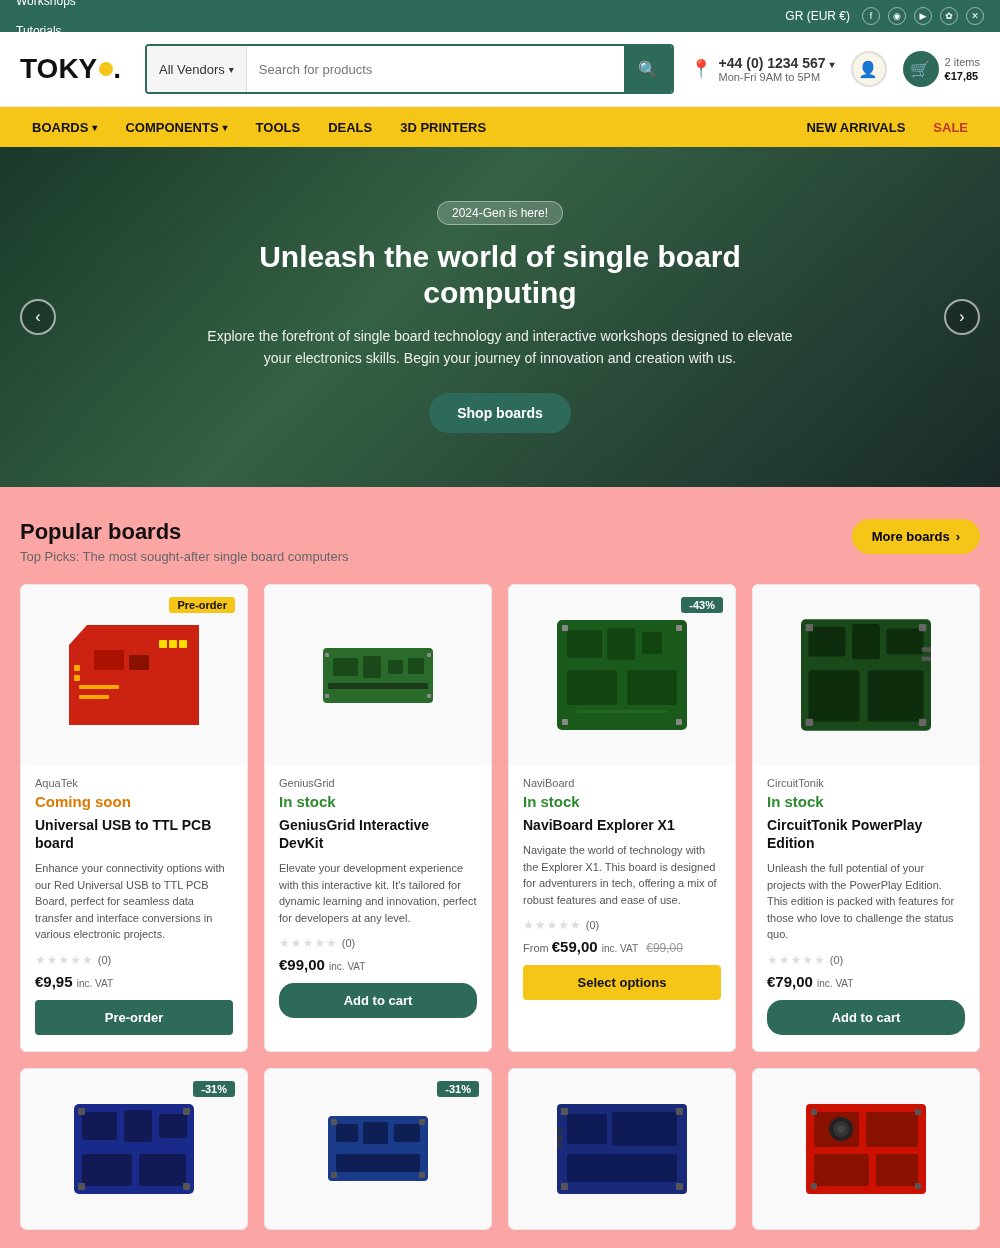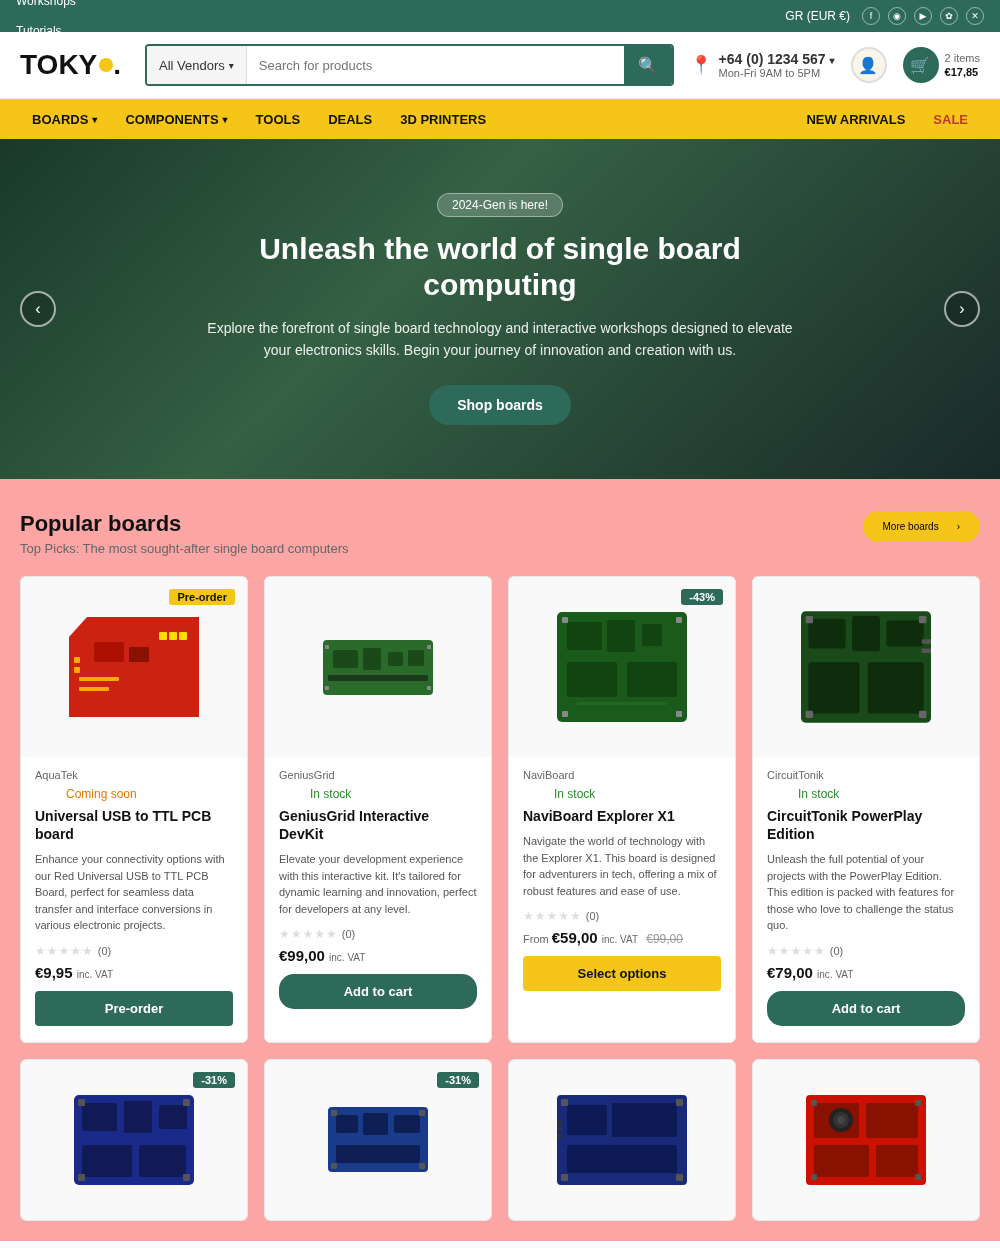--- a/index.html
+++ b/index.html
@@ -27,21 +27,21 @@
     .header {
       display: flex;
       align-items: center;
       padding: 12px 20px;
       background: #fff;
       gap: 16px;
       border-bottom: 1px solid #eee;
     }
     .logo { display: flex; align-items: center; font-size: 28px; font-weight: 900; color: #111; text-decoration: none; margin-right: 8px; }
     .logo-dot { width: 14px; height: 14px; background: #f5c518; border-radius: 50%; display: inline-block; margin-left: 2px; vertical-align: middle; }
-    .search-area { display: flex; flex: 1; border: 2px solid #2d6a5a; border-radius: 4px; overflow: hidden; height: 42px; }
+    .search-area { display: flex; flex: 1; border: 2px solid #2d6a5a; border-radius: 4px; overflow: hidden; height: 50px; }
     .vendor-select { background: #f5f5f5; border: none; border-right: 1px solid #ddd; padding: 0 12px; font-size: 13px; cursor: pointer; white-space: nowrap; display: flex; align-items: center; gap: 4px; }
     .search-input { flex: 1; border: none; outline: none; padding: 0 12px; font-size: 13px; }
     .search-btn { background: #2d6a5a; border: none; color: #fff; padding: 0 14px; cursor: pointer; font-size: 16px; }
     .header-right { display: flex; align-items: center; gap: 16px; }
     .phone-info { display: flex; align-items: center; gap: 6px; font-size: 12px; }
     .phone-number { font-weight: bold; font-size: 14px; }
     .phone-hours { color: #666; font-size: 11px; }
     .user-btn { width: 36px; height: 36px; border-radius: 50%; border: 2px solid #ddd; background: #f9f5e8; cursor: pointer; display: flex; align-items: center; justify-content: center; font-size: 16px; }
     .cart-btn { display: flex; align-items: center; gap: 6px; cursor: pointer; }
     .cart-icon-wrap { width: 36px; height: 36px; border-radius: 50%; background: #2d6a5a; display: flex; align-items: center; justify-content: center; color: #fff; font-size: 16px; }
@@ -131,26 +131,26 @@
 
     
     .section-header { display: flex; justify-content: space-between; align-items: flex-start; margin-bottom: 20px; }
     .section-title { font-size: 22px; font-weight: 700; color: #111; }
     .section-subtitle { font-size: 13px; color: #666; margin-top: 4px; }
     .more-btn {
       background: #f5c518;
       border: none;
       padding: 10px 20px;
       border-radius: 24px;
-      font-size: 10px;
-      font-weight: 400;
+      font-size: 13px;
+      font-weight: 700;
       cursor: pointer;
       display: flex;
       align-items: center;
-      gap: 18px;
+      gap: 6px;
       white-space: nowrap;
     }
 
     
     .product-grid { display: grid; grid-template-columns: repeat(4, 1fr); gap: 16px; }
 
     .product-card {
       background: #fff;
       border-radius: 6px;
       overflow: hidden;
@@ -183,24 +183,23 @@
       height: 130px;
       display: flex;
       align-items: center;
       justify-content: center;
     }
 
     .product-body { padding: 12px 14px 0; }
     .product-brand { font-size: 11px; color: #666; margin-bottom: 4px; }
     .status-badge {
       display: inline-block;
-      font-size: 12px;
-      font-weight: 400;
+      font-size: 15px;
+      font-weight: 700;
       margin-bottom: 6px;
-      margin-left: 31px;
     }
     .status-green { color: #2d8a2d; }
     .status-orange { color: #e07800; }
     .product-name { font-size: 14px; font-weight: 700; color: #111; margin-bottom: 8px; line-height: 1.3; }
     .product-desc { font-size: 11px; color: #555; line-height: 1.5; margin-bottom: 10px; }
     .rating { display: flex; align-items: center; gap: 4px; margin-bottom: 6px; }
     .stars { color: #ddd; font-size: 12px; letter-spacing: 1px; }
     .rating-count { font-size: 11px; color: #666; }
     .product-price { font-size: 15px; font-weight: 700; color: #111; margin-bottom: 10px; }
     .product-price .inc-vat { font-size: 10px; color: #666; font-weight: 400; }
@@ -275,21 +274,21 @@
       <span class="chevron">▾</span>
     </div>
     <input class="search-input" type="text" placeholder="Search for products" style="">
     <button class="search-btn">🔍</button>
   </div>
   <div class="header-right">
     <div class="phone-info">
       <span class="location-icon">📍</span>
       <div>
         <div class="phone-number">
-          <span>+64 (0) 1234 567</span>
+          <span>+44 (0) 1234 567</span>
           <span style="font-size:10px;">▾</span>
         </div>
         <div class="phone-hours">Mon-Fri 9AM to 5PM</div>
       </div>
     </div>
     <div class="user-btn">👤</div>
     <div class="cart-btn">
       <div class="cart-icon-wrap">🛒</div>
       <div class="cart-info">
         <div class="cart-count">2 items</div>

